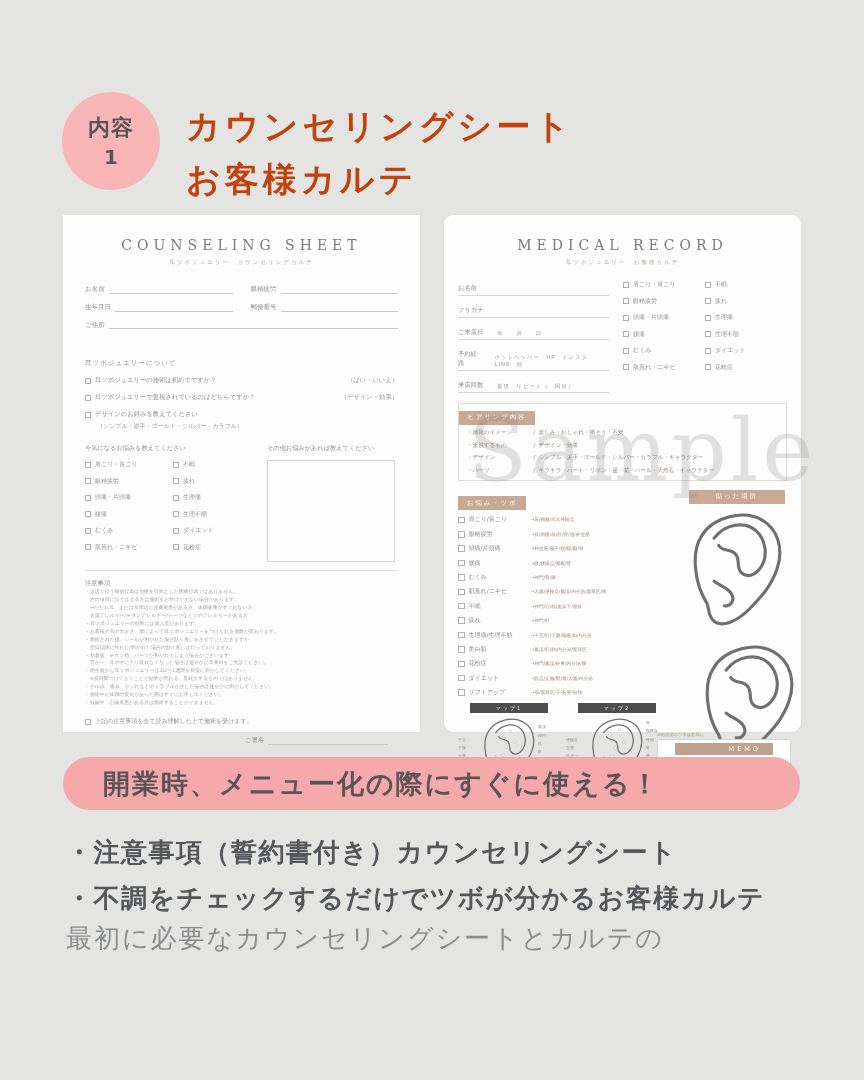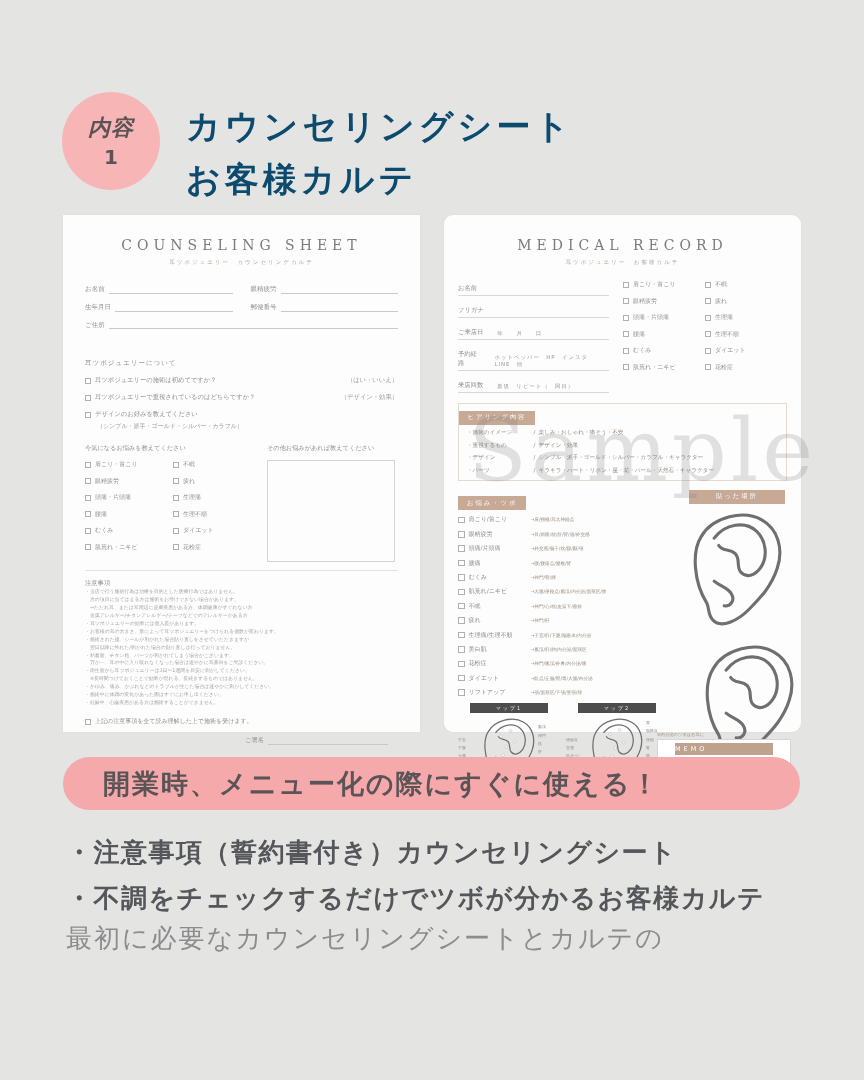--- a/index.html
+++ b/index.html
@@ -3,23 +3,23 @@
 <meta charset="utf-8">
 <style>
   * { margin:0; padding:0; box-sizing:border-box; }
   body { width:864px; height:1080px; font-family:"DejaVu Sans",sans-serif; }
   .page { position:relative; width:864px; height:1080px; background:#e4e5e3; overflow:hidden; }
 
   
   .badge { position:absolute; left:62px; top:92px; width:98px; height:98px; border-radius:50%;
            background:#f8b5b5; display:flex; flex-direction:column; align-items:center; justify-content:center;
            color:#5b5355; font-weight:bold; }
-  .badge .b1 { font-size:22px; letter-spacing:1px;font-style:italic; }
+  .badge .b1 { font-size:22px; letter-spacing:1px; }
   .badge .b2 { font-size:20px; margin-top:2px; }
-  .main-title { position:absolute; left:186px; top:100px; color:#0c4a6e; font-weight:bold;
+  .main-title { position:absolute; left:186px; top:100px; color:#c2410c; font-weight:bold;
                 font-size:34px; letter-spacing:4px; line-height:1.55; }
 
   
   .doc { position:absolute; top:215px; width:357px; height:517px; background:#fdfdfd; box-shadow:0 0 2px rgba(0,0,0,.06); }
   .doc-left { left:63px; }
   .doc-right { left:444px;border-radius:9px; }
   .doc-title { text-align:center; font-family:"DejaVu Serif",serif; color:#7b7b7b;
                font-size:14px; letter-spacing:5px; padding-top:22px; }
   .doc-sub { text-align:center; font-size:5.5px; color:#b3a79d; letter-spacing:2px; margin-top:6px; }
 
@@ -82,22 +82,22 @@
            width:78px; padding:2px 0; margin:0 auto; }
   .map-body { display:flex; align-items:center; margin-top:2px; }
   .map-col { width:22px; }
   .ml { font-size:3.9px; color:#8d8d8d; line-height:2.1; white-space:nowrap; }
   .map-col.right .ml { text-align:left; }
   .map-bot { text-align:center; margin-top:1px; }
   .map-bot .ml { display:inline-block; margin:0 2px; }
   .memo-col { position:absolute; right:10px; bottom:6px; width:134px; }
   .memo-note { font-size:4.3px; color:#9a8d83; margin-bottom:2px; }
   .memo-box { border:0.5px solid #d6d6d6; background:#fff; height:64px; }
-  .memo-h { background:#bfa28d; color:#fdfdfd; font-size:6.5px; letter-spacing:3px; text-align:left;
-            width:98px; margin:3px auto 0 auto; padding:2px 0; }
+  .memo-h { background:#bfa28d; color:#fdfdfd; font-size:6.5px; letter-spacing:3px; text-align:right;
+            width:98px; margin:3px auto 0 auto; padding:2px 12px; }
 
   
   .watermark { position:absolute; left:468px; top:400px; font-family:"DejaVu Serif",serif;
                font-size:86px; letter-spacing:4px; color:rgba(125,125,125,0.22); z-index:5; pointer-events:none; }
 
   
   .banner { position:absolute; left:63px; top:757px; width:737px; height:53px; background:#f5a9ab;
             border-radius:28px; display:flex; align-items:center; padding-left:40px;
             font-size:27px; font-weight:bold; color:#5a5456; letter-spacing:2px; }
   .bullets { position:absolute; left:66px; top:830px; font-size:26px; font-weight:bold; color:#55565a;

